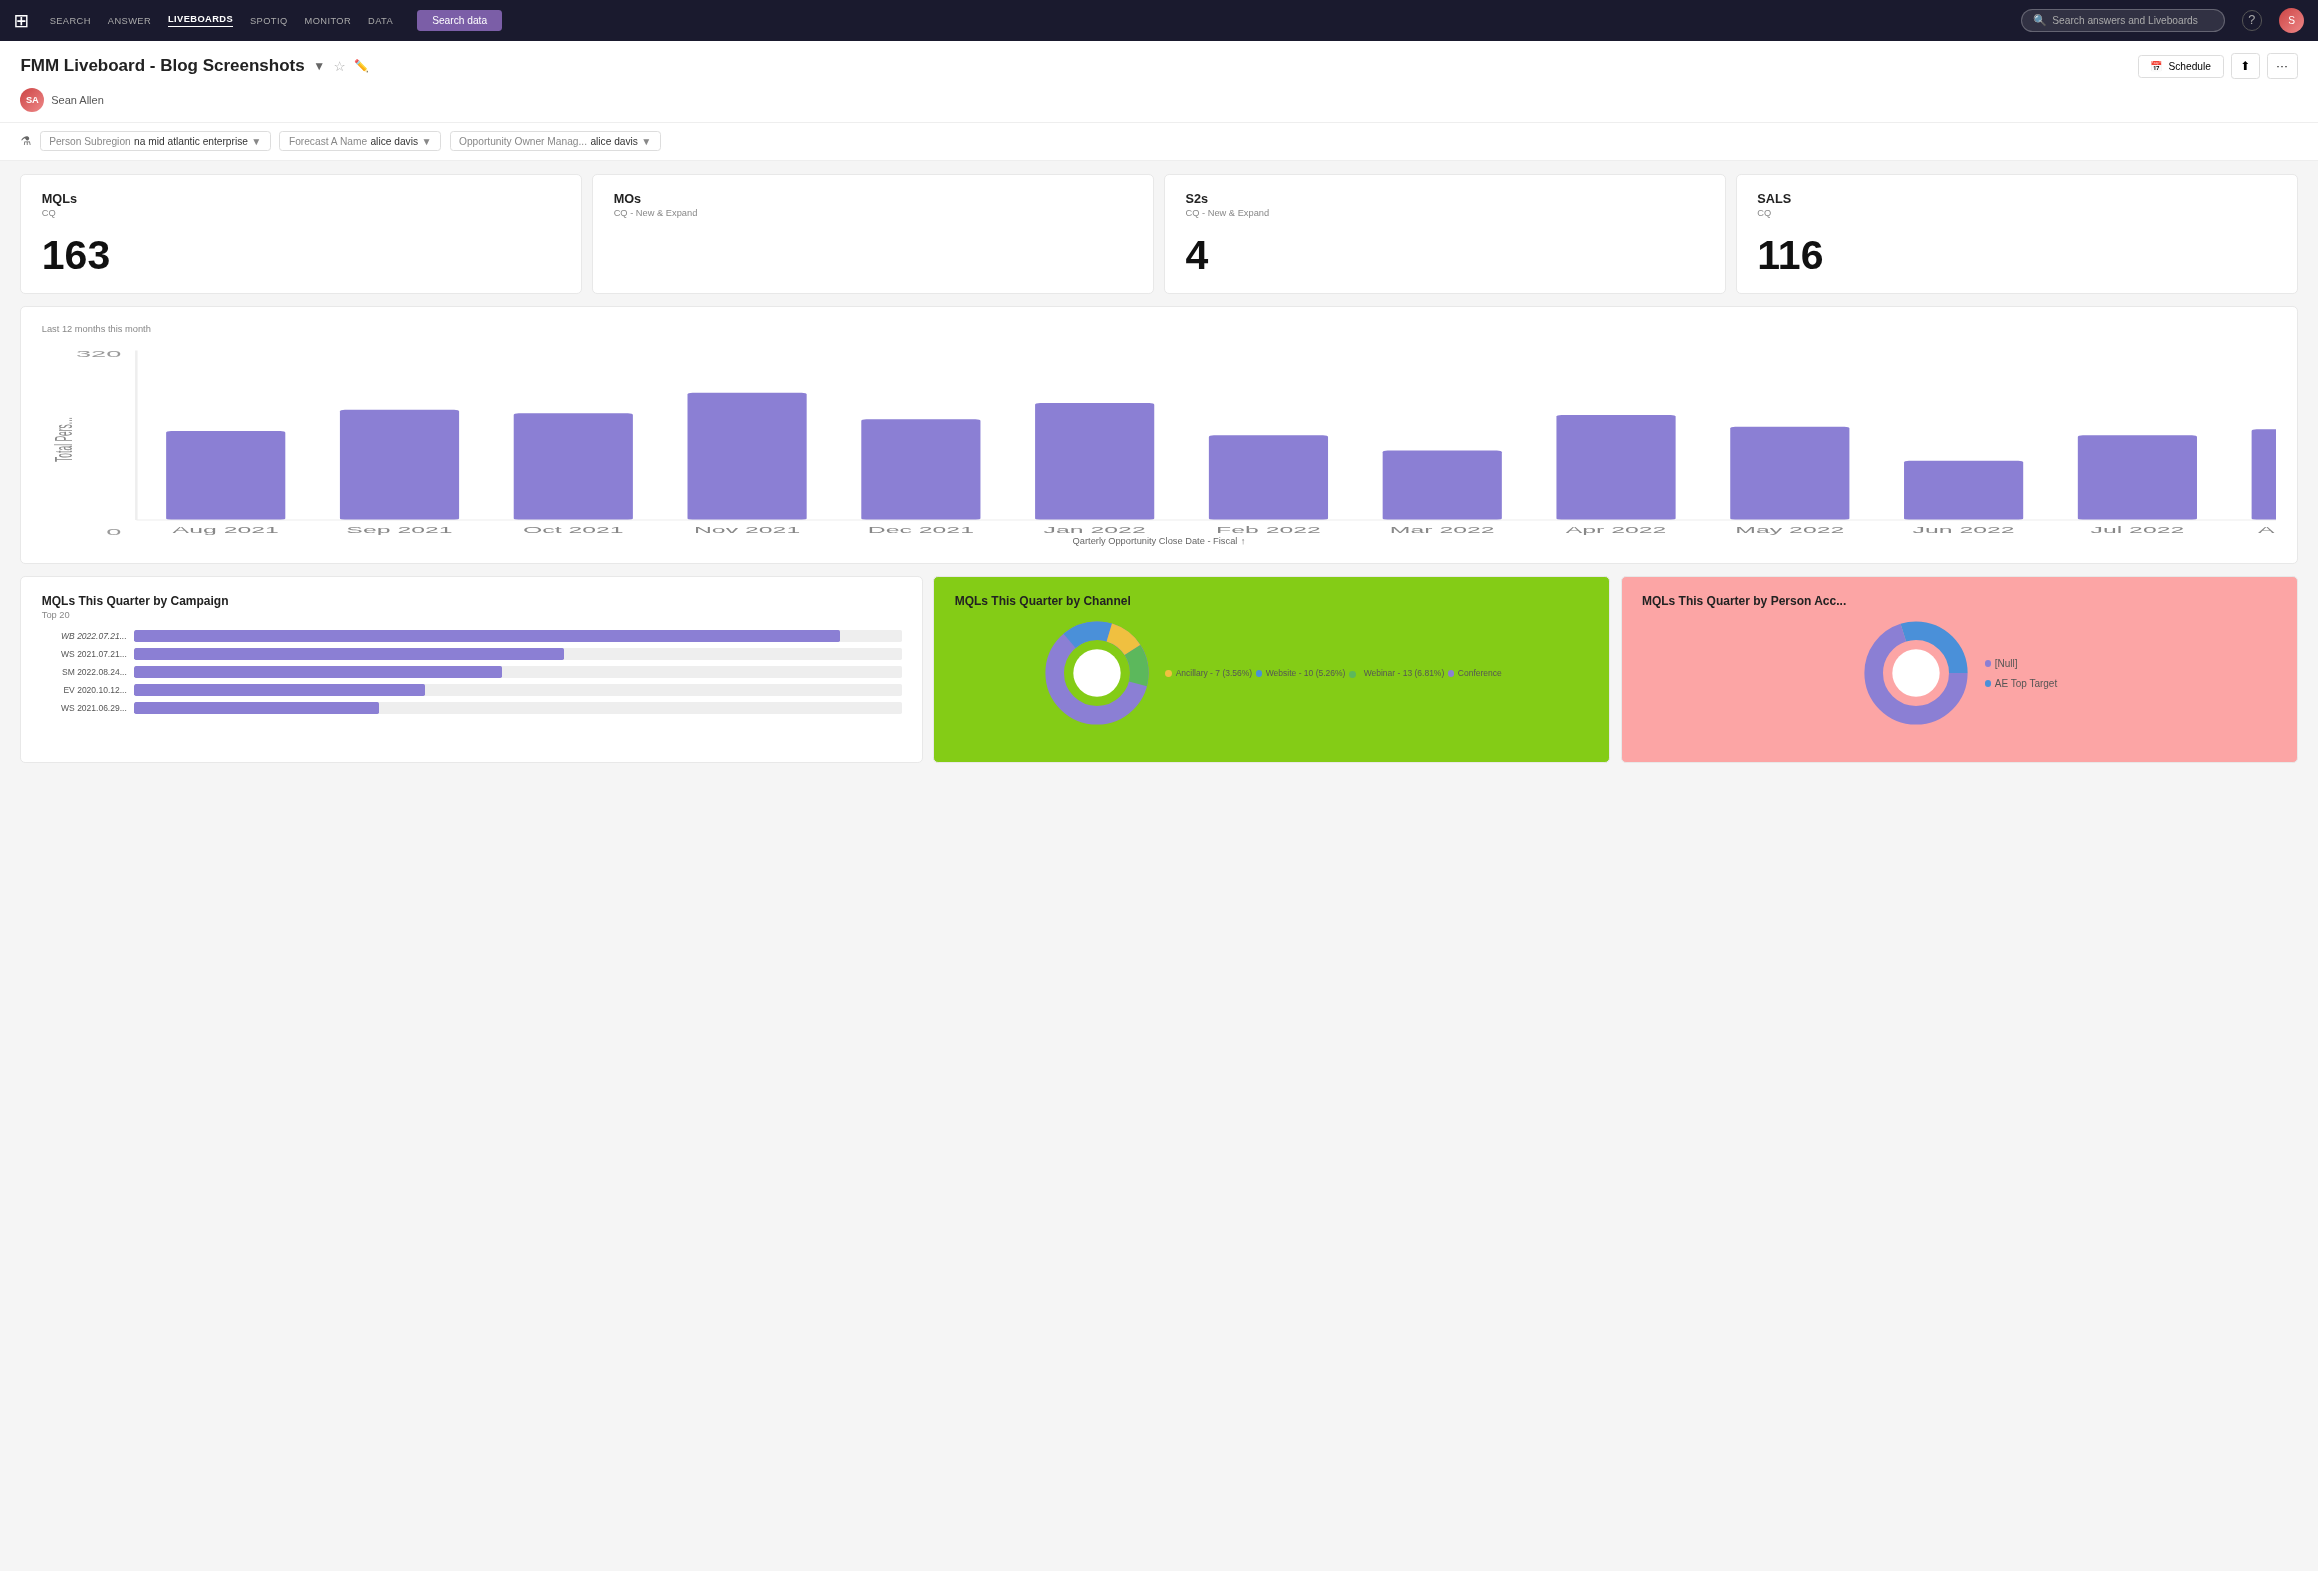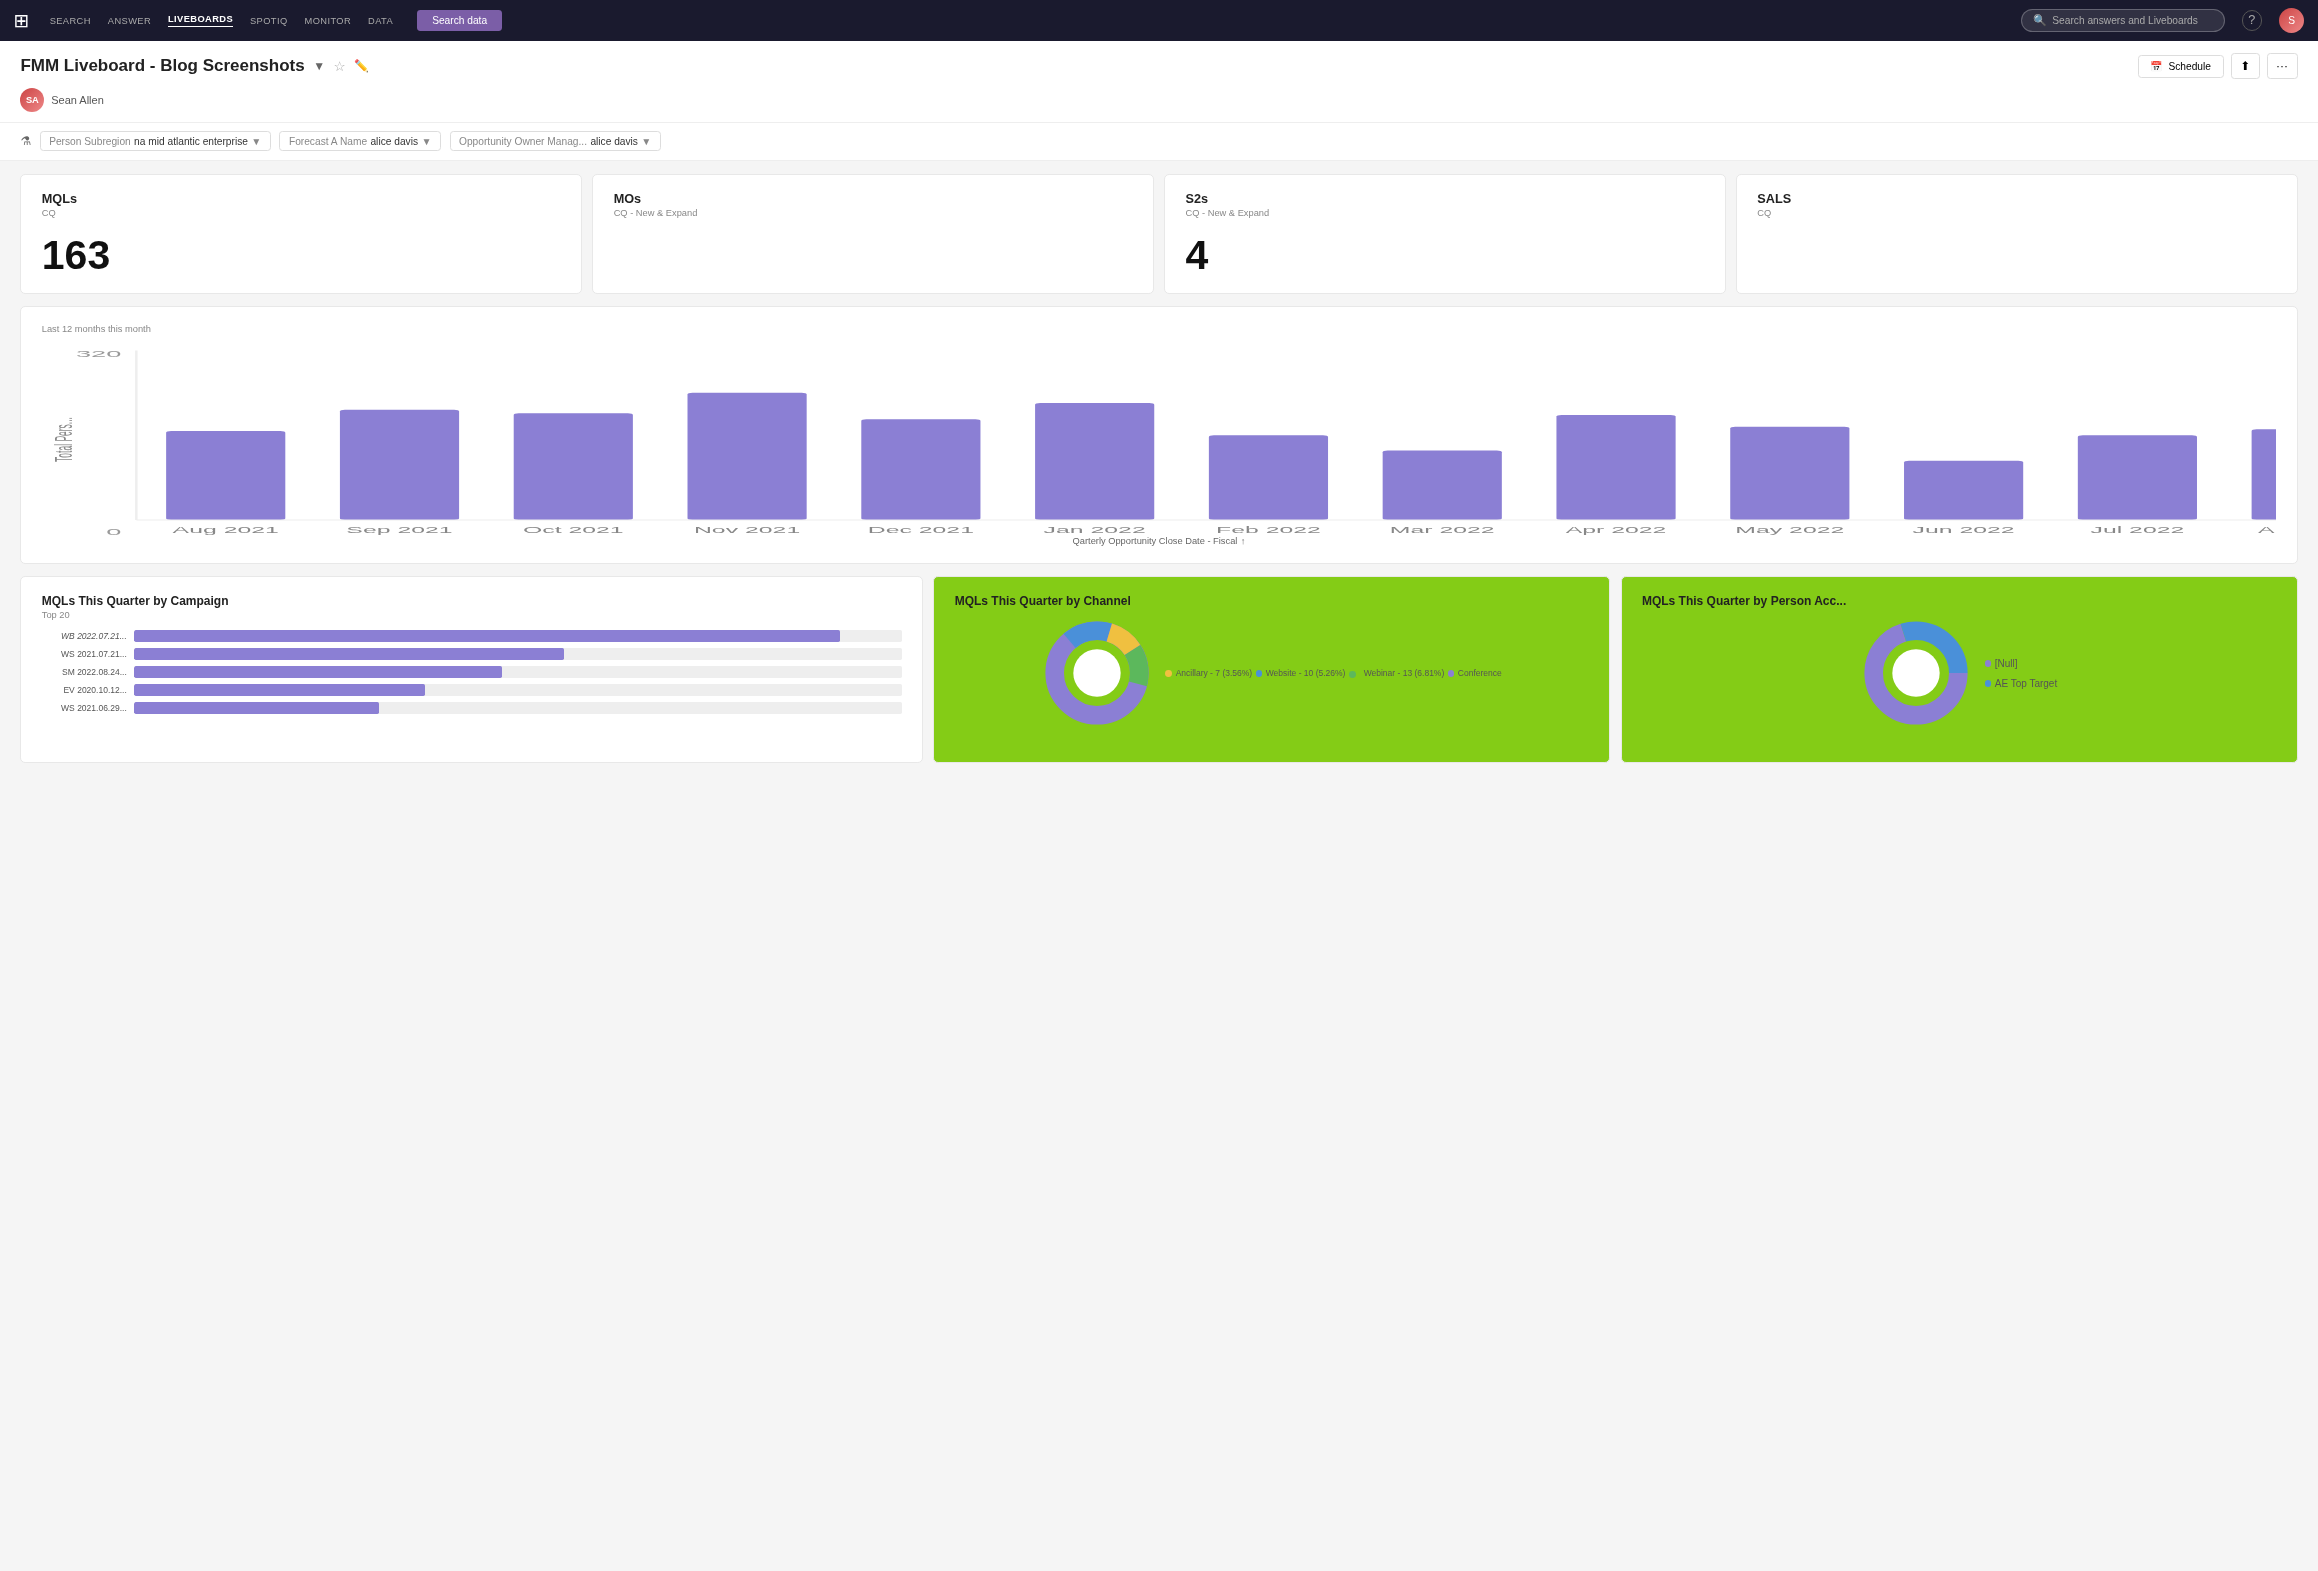--- a/index.html
+++ b/index.html
@@ -81,20 +81,21 @@
       <div style="font-size:9.3px; color:#888; margin-bottom:17px;">CQ - New &amp; Expand</div>
     </div>
     <div style="background:white; border-radius:5.1px; padding:17px 20.4px; border:0.8px solid #e8e8e8;">
       <div style="font-size:12.7px; font-weight:600; color:#222; margin-bottom:1.7px;">S2s</div>
       <div style="font-size:9.3px; color:#888; margin-bottom:17px;">CQ - New &amp; Expand</div>
       <div style="font-size:41px; font-weight:700; color:#111; line-height:1;">4</div>
     </div>
     <div style="background:white; border-radius:5.1px; padding:17px 20.4px; border:0.8px solid #e8e8e8;">
       <div style="font-size:12.7px; font-weight:600; color:#222; margin-bottom:1.7px;">SALS</div>
       <div style="font-size:9.3px; color:#888; margin-bottom:17px;">CQ</div>
+      <div style="font-size:41px; font-weight:700; color:#111; line-height:1;">116</div>
     </div>
   </div>
 
   <div style="background:white; border-radius:5.1px; padding:17px 20.4px; border:0.8px solid #e8e8e8; margin-bottom:12px;">
     <div style="font-size:9.3px; color:#888; margin-bottom:8.5px;">Last 12 months this month</div>
     <div style="display:flex; gap:13.6px;">
       <div style="flex:1; position:relative;">
         <svg width="100%" height="195" viewBox="0 0 900 230" preserveAspectRatio="none" style="font-size:13px">
 
           <text x="32" y="18" font-size="11" fill="#999" text-anchor="end">320</text>
@@ -206,21 +207,21 @@
               <span>Webinar - 13 (6.81%)</span>
             </div>
           <div style="display:flex; align-items:center; gap:3.4px;">
               <div style="width:6.8px;height:6.8px;border-radius:50%;background:#8b7fd4;"></div>
               <span>Conference</span>
             </div>
         </div>
       </div>
     </div>
 
-    <div style="background:#84cc16; border-radius:5.1px; padding:17px 20.4px; border:0.8px solid #e8e8e8; min-height:187px;">
+    <div style="background:#fca5a5; border-radius:5.1px; padding:17px 20.4px; border:0.8px solid #e8e8e8; min-height:187px;">
       <div style="font-size:12px; font-weight:600; color:#222; margin-bottom:10.2px;">MQLs This Quarter by Person Acc...</div>
       <div style="display:flex; align-items:center; justify-content:center; gap:13.6px;">
         <svg width="110" height="110" viewBox="0 0 130 130">
           <circle cx="65" cy="65" r="50" fill="none" stroke="#8b7fd4" stroke-width="22" stroke-dasharray="220 94"></circle>
           <circle cx="65" cy="65" r="50" fill="none" stroke="#4a90d9" stroke-width="22" stroke-dasharray="94 220" stroke-dashoffset="-220"></circle>
           <circle cx="65" cy="65" r="28" fill="white"></circle>
         </svg>
         <div style="font-size:10px; color:#555; display:flex; flex-direction:column; gap:9px;">
           <div style="display:flex; align-items:center; gap:3.4px;">
               <div style="width:6.8px;height:6.8px;border-radius:50%;background:#8b7fd4;"></div>

